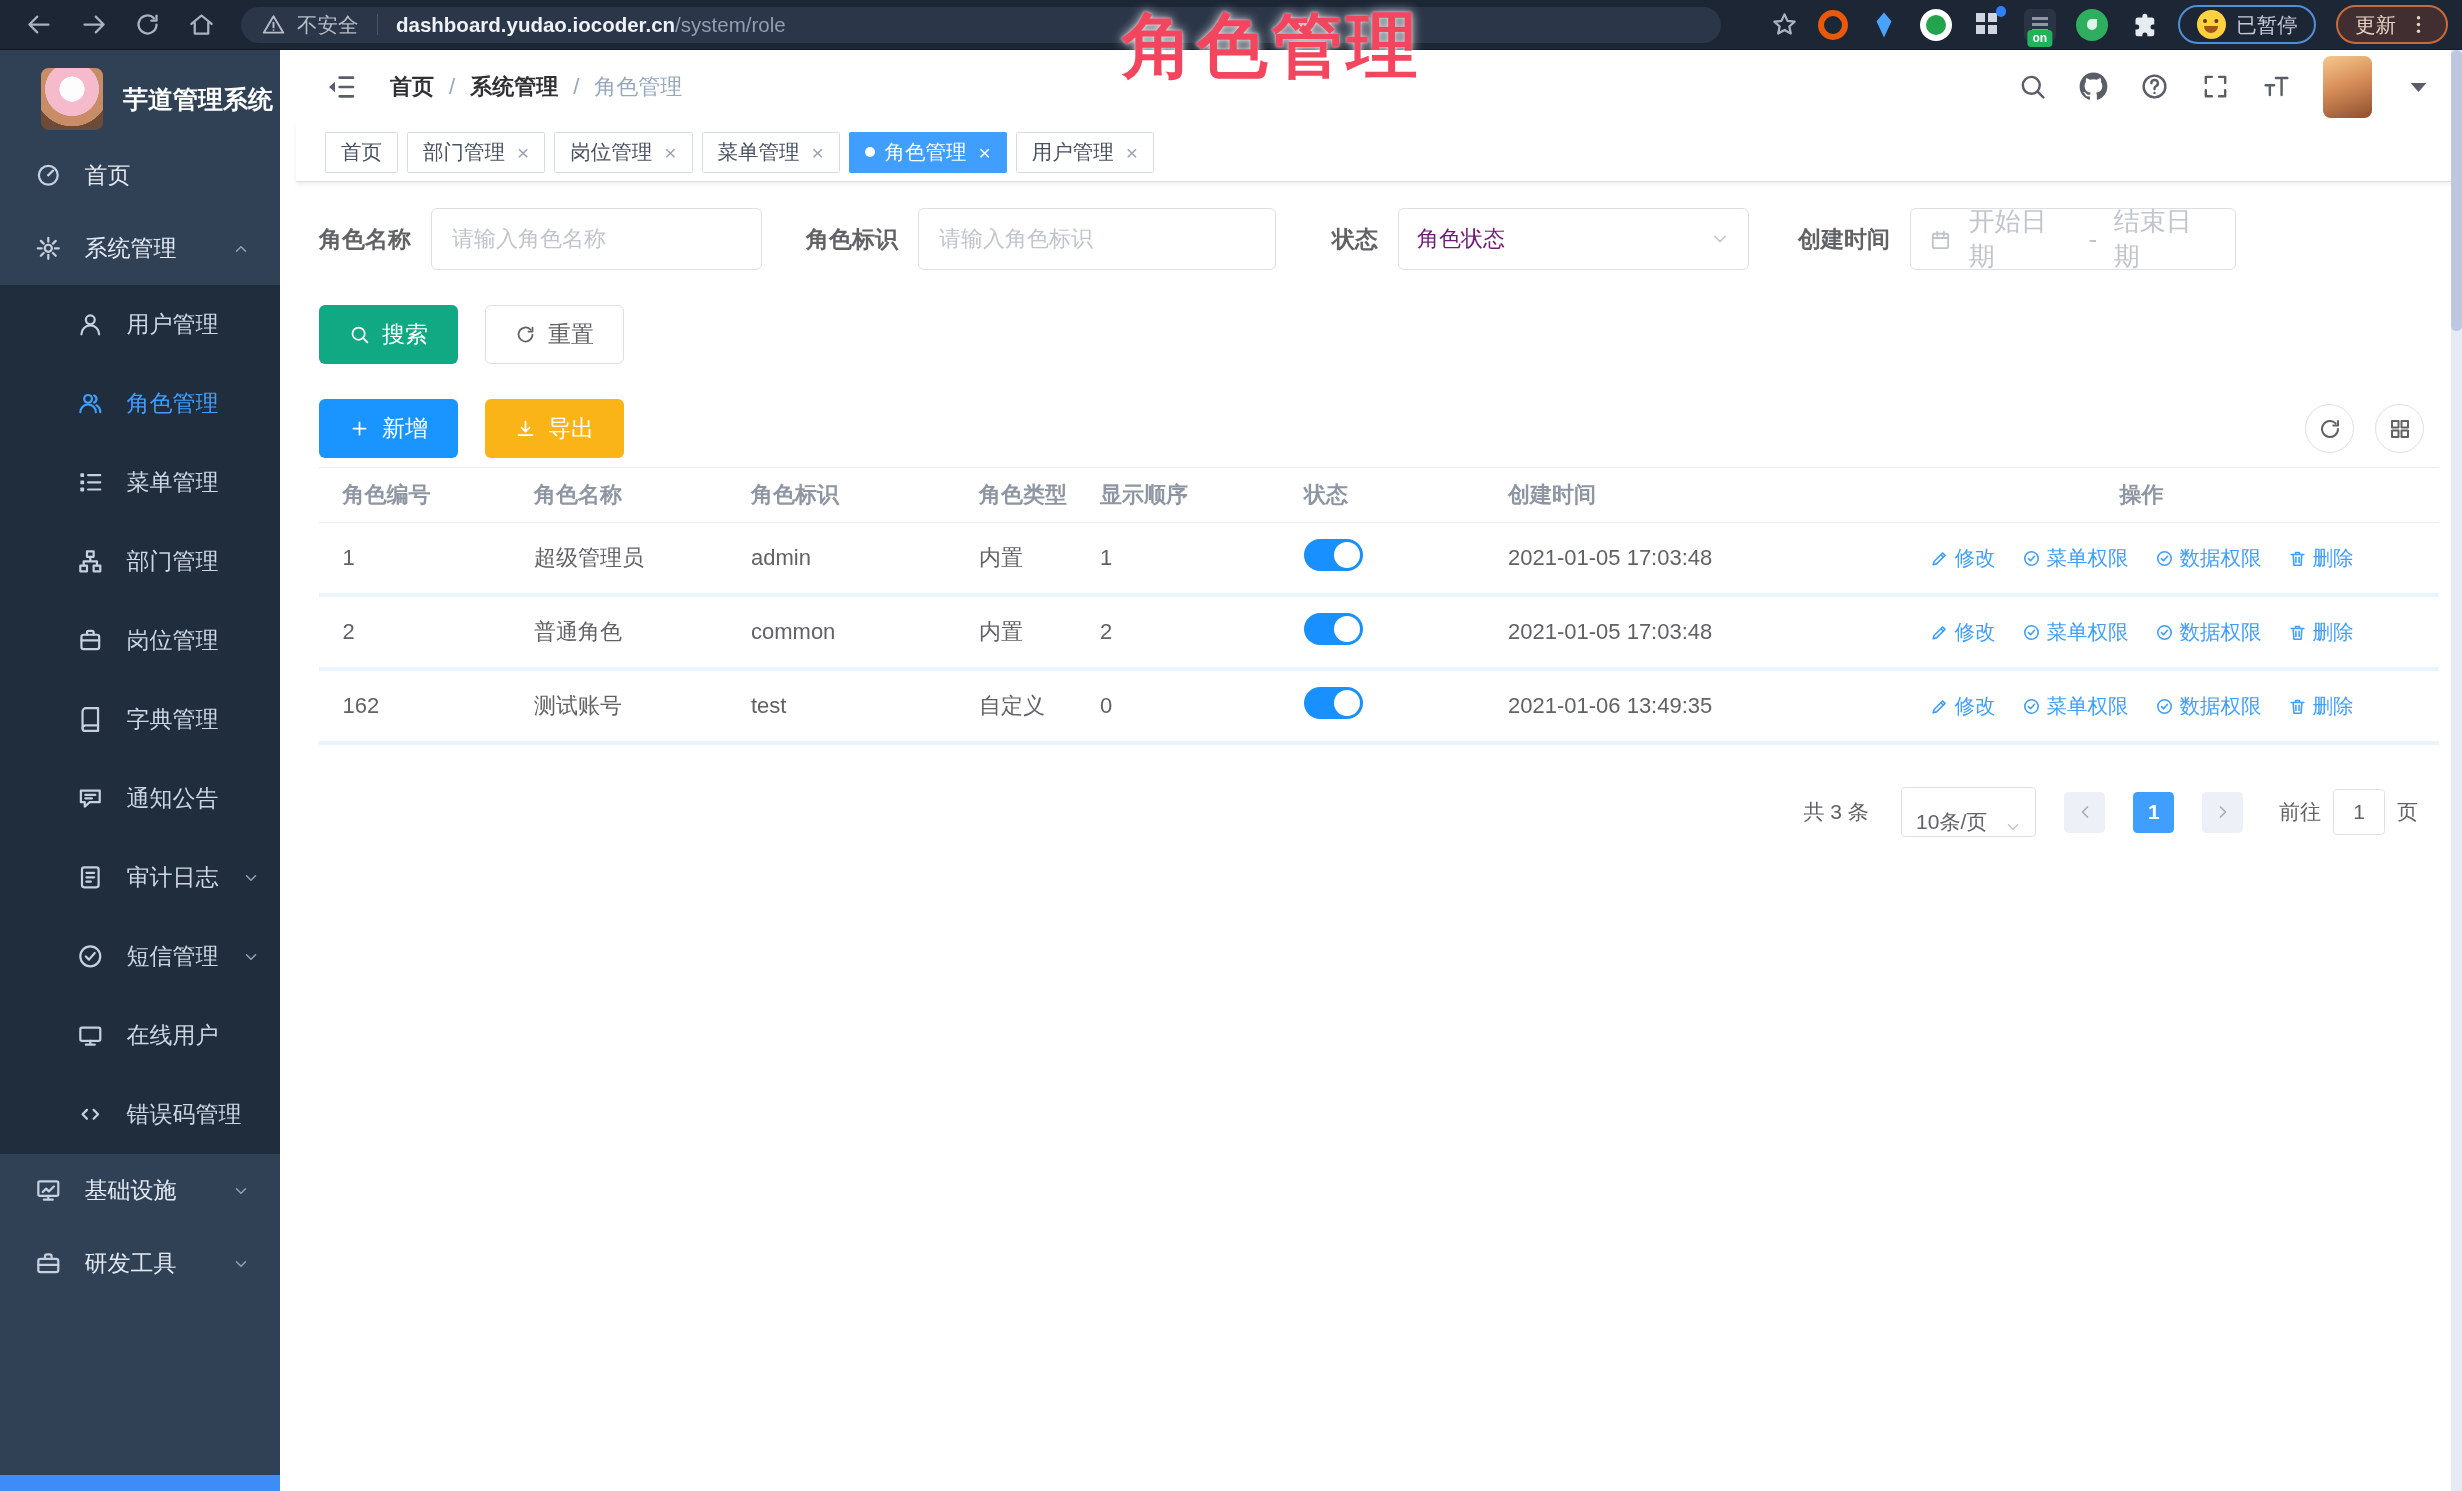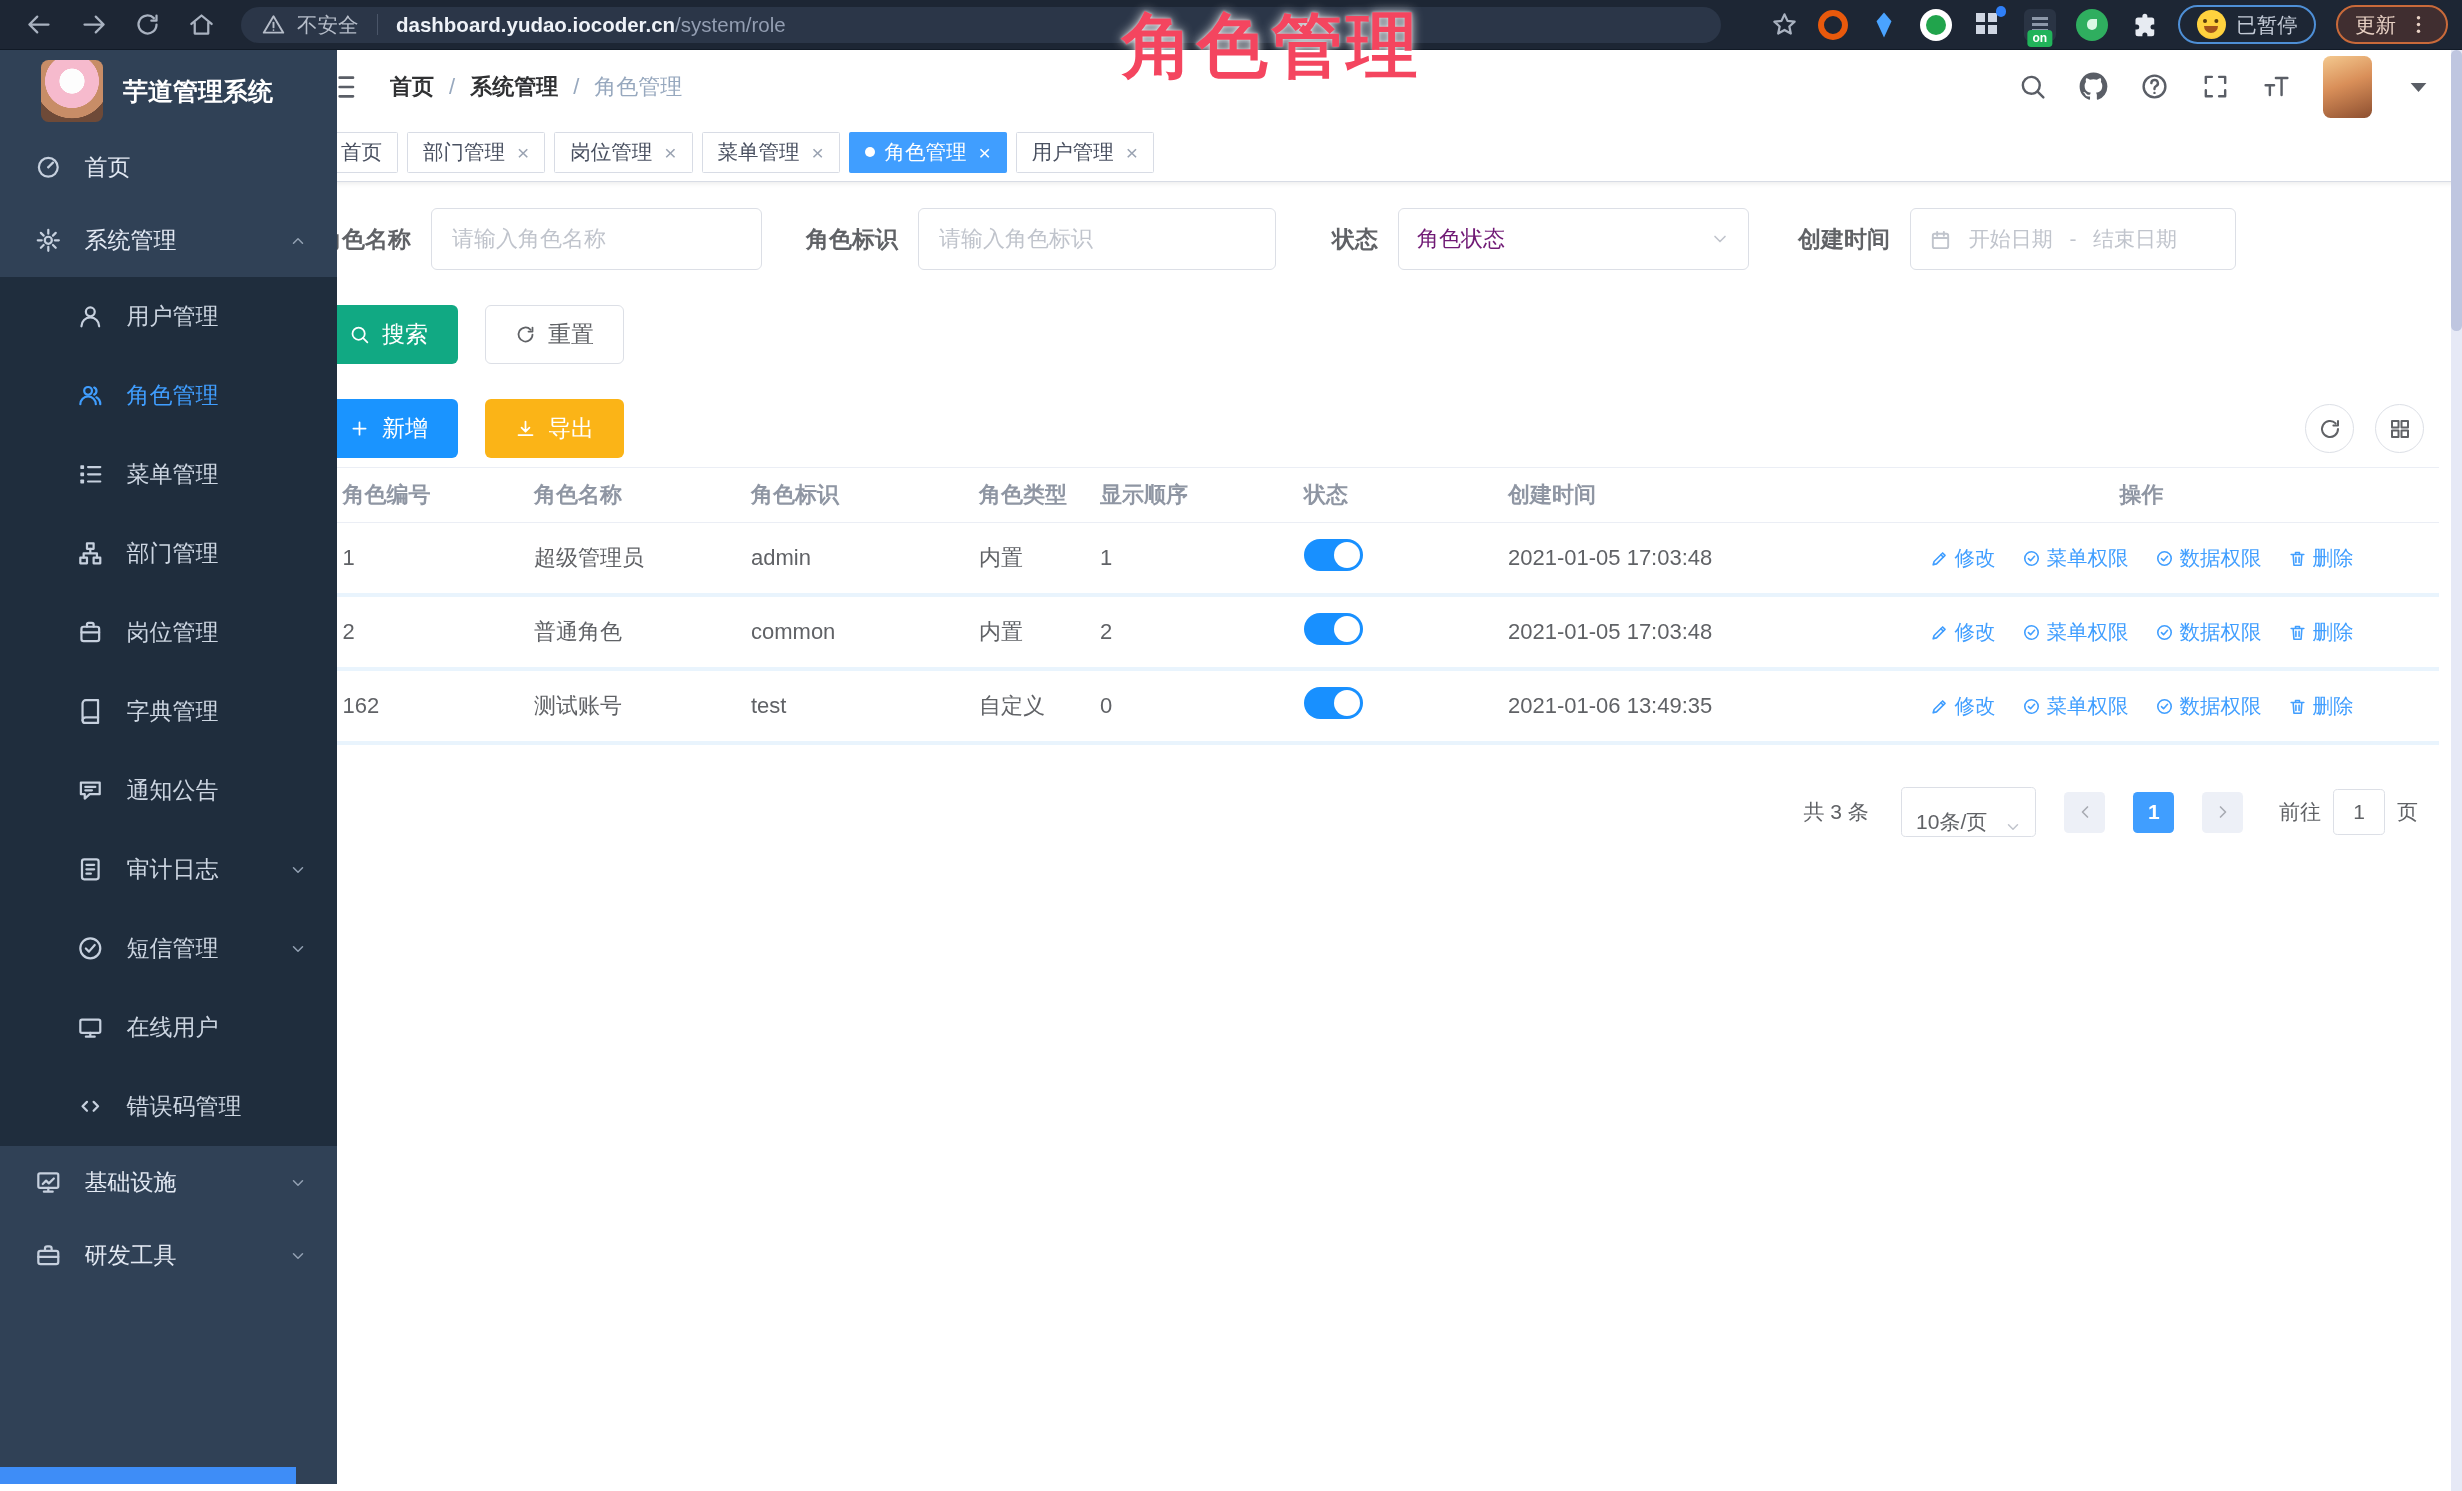--- a/index.html
+++ b/index.html
@@ -37,21 +37,21 @@
 .pill.update{border:2.3px solid #c96a3a;background:rgba(170,70,35,.25);color:#e9d2c5}
 .emoji{width:29px;height:29px;border-radius:50%;background:radial-gradient(circle at 50% 38%,#ffd23e 0 68%,#f5a623);position:relative}
 .emoji::before{content:"";position:absolute;left:6.8px;top:9px;width:3.8px;height:3.8px;border-radius:50%;background:#5a3d0c;box-shadow:11.4px 0 #5a3d0c}
 .emoji::after{content:"";position:absolute;left:7.6px;top:16px;width:13.7px;height:6.8px;border-radius:0 0 13.7px 13.7px;background:#a3541b}
 .pill .dots{font-size:23px;color:#e9d2c5}
 
 
 .overlay-title{position:absolute;left:1122px;top:-1.5px;font-size:71px;font-weight:700;color:#f4455f;letter-spacing:3.8px;z-index:99;pointer-events:none;text-shadow:0 0 10.6px rgba(255,255,255,.9),0 0 3px rgba(255,255,255,.7)}
 
 
-.sidebar{position:absolute;left:0;top:42px;width:337px;height:1442px;background:#304156;overflow:hidden;z-index:2}
+.sidebar{position:absolute;left:0;top:50px;width:280px;height:1442px;background:#304156;overflow:hidden;z-index:2}
 .logo-row{display:flex;align-items:center;gap:20px;padding:18px 15px 9px 41px;cursor:pointer}
 .logo-img{width:62px;height:62px;border-radius:7.6px;flex:none;background:radial-gradient(circle at 50% 34%,#fdfdfd 0 24%,#f6bacd 25% 52%,#c88d67 53% 72%,#6e4a38 73%)}
 .logo-title{color:#fff;font-weight:700;font-size:25px;white-space:nowrap}
 .menu{display:block}
 .mi{display:flex;align-items:center;gap:23px;height:73px;padding:0 30px 0 35px;color:#e3e9f3;font-size:23px;cursor:pointer;white-space:nowrap}
 .mi .ic{font-size:26.6px;color:#c6d0de}
 .mi .arrow{margin-left:auto;font-size:18px;color:#93a1b3}
 .submenu{background:#1f2d3d}
 .submenu .mi{height:79px;padding-left:77px;color:#cdd6e2}
 .mi.active{color:#409eff}
@@ -81,21 +81,21 @@
 .content{padding:0 23px}
 .filter-row{display:flex;align-items:center;margin-top:26px;height:62px}
 .f-label{font-size:23px;font-weight:700;color:#606266;margin-right:20px;white-space:nowrap}
 .f-input{height:62px;border:0.8px solid #dcdfe6;border-radius:6px;padding:0 20px;font-size:22px;color:#606266;background:#fff;outline:none;font-family:inherit}
 input::placeholder{color:#c0c4cc}
 .f-name{width:331px;margin-right:44px}
 .f-key{width:358px;margin-right:56px}
 .select{width:351px;height:62px;border:0.8px solid #dcdfe6;border-radius:6px;display:flex;align-items:center;padding:0 18px;color:#701a75;font-size:22px;margin-right:49px;cursor:pointer;background:#fff}
 .select .ph{flex:1}
 .select .ic{font-size:20px;color:#c0c4cc}
-.daterange{width:326px;height:62px;border:0.8px solid #dcdfe6;border-radius:6px;display:flex;align-items:center;gap:16.7px;padding:16px 18px;color:#c0c4cc;font-size:21px;background:#fff;cursor:pointer}
+.daterange{width:326px;height:62px;border:0.8px solid #dcdfe6;border-radius:6px;display:flex;align-items:center;gap:16.7px;padding:16px 18px;color:#c0c4cc;font-size:26px;background:#fff;cursor:pointer}
 .daterange .ic{font-size:23px;color:#c0c4cc}
 .btn-row{margin-top:35px;display:flex;gap:27px}
 .toolbar-row{margin-top:35px;display:flex;gap:27px;align-items:center}
 .btn{height:59px;border-radius:6px;display:inline-flex;align-items:center;gap:12px;padding:0 29px;font-size:23px;cursor:pointer;border:0.8px solid transparent;font-family:inherit}
 .btn .ic{font-size:21px}
 .btn-search{background:#11a983;color:#fff}
 .btn-reset{background:#fff;border-color:#dcdfe6;color:#606266}
 .btn-add{background:#1a94ff;color:#fff}
 .btn-export{background:#fbb417;color:#fff}
 .toolbar-right{margin-left:auto;display:flex;gap:21px;padding-right:15px}

